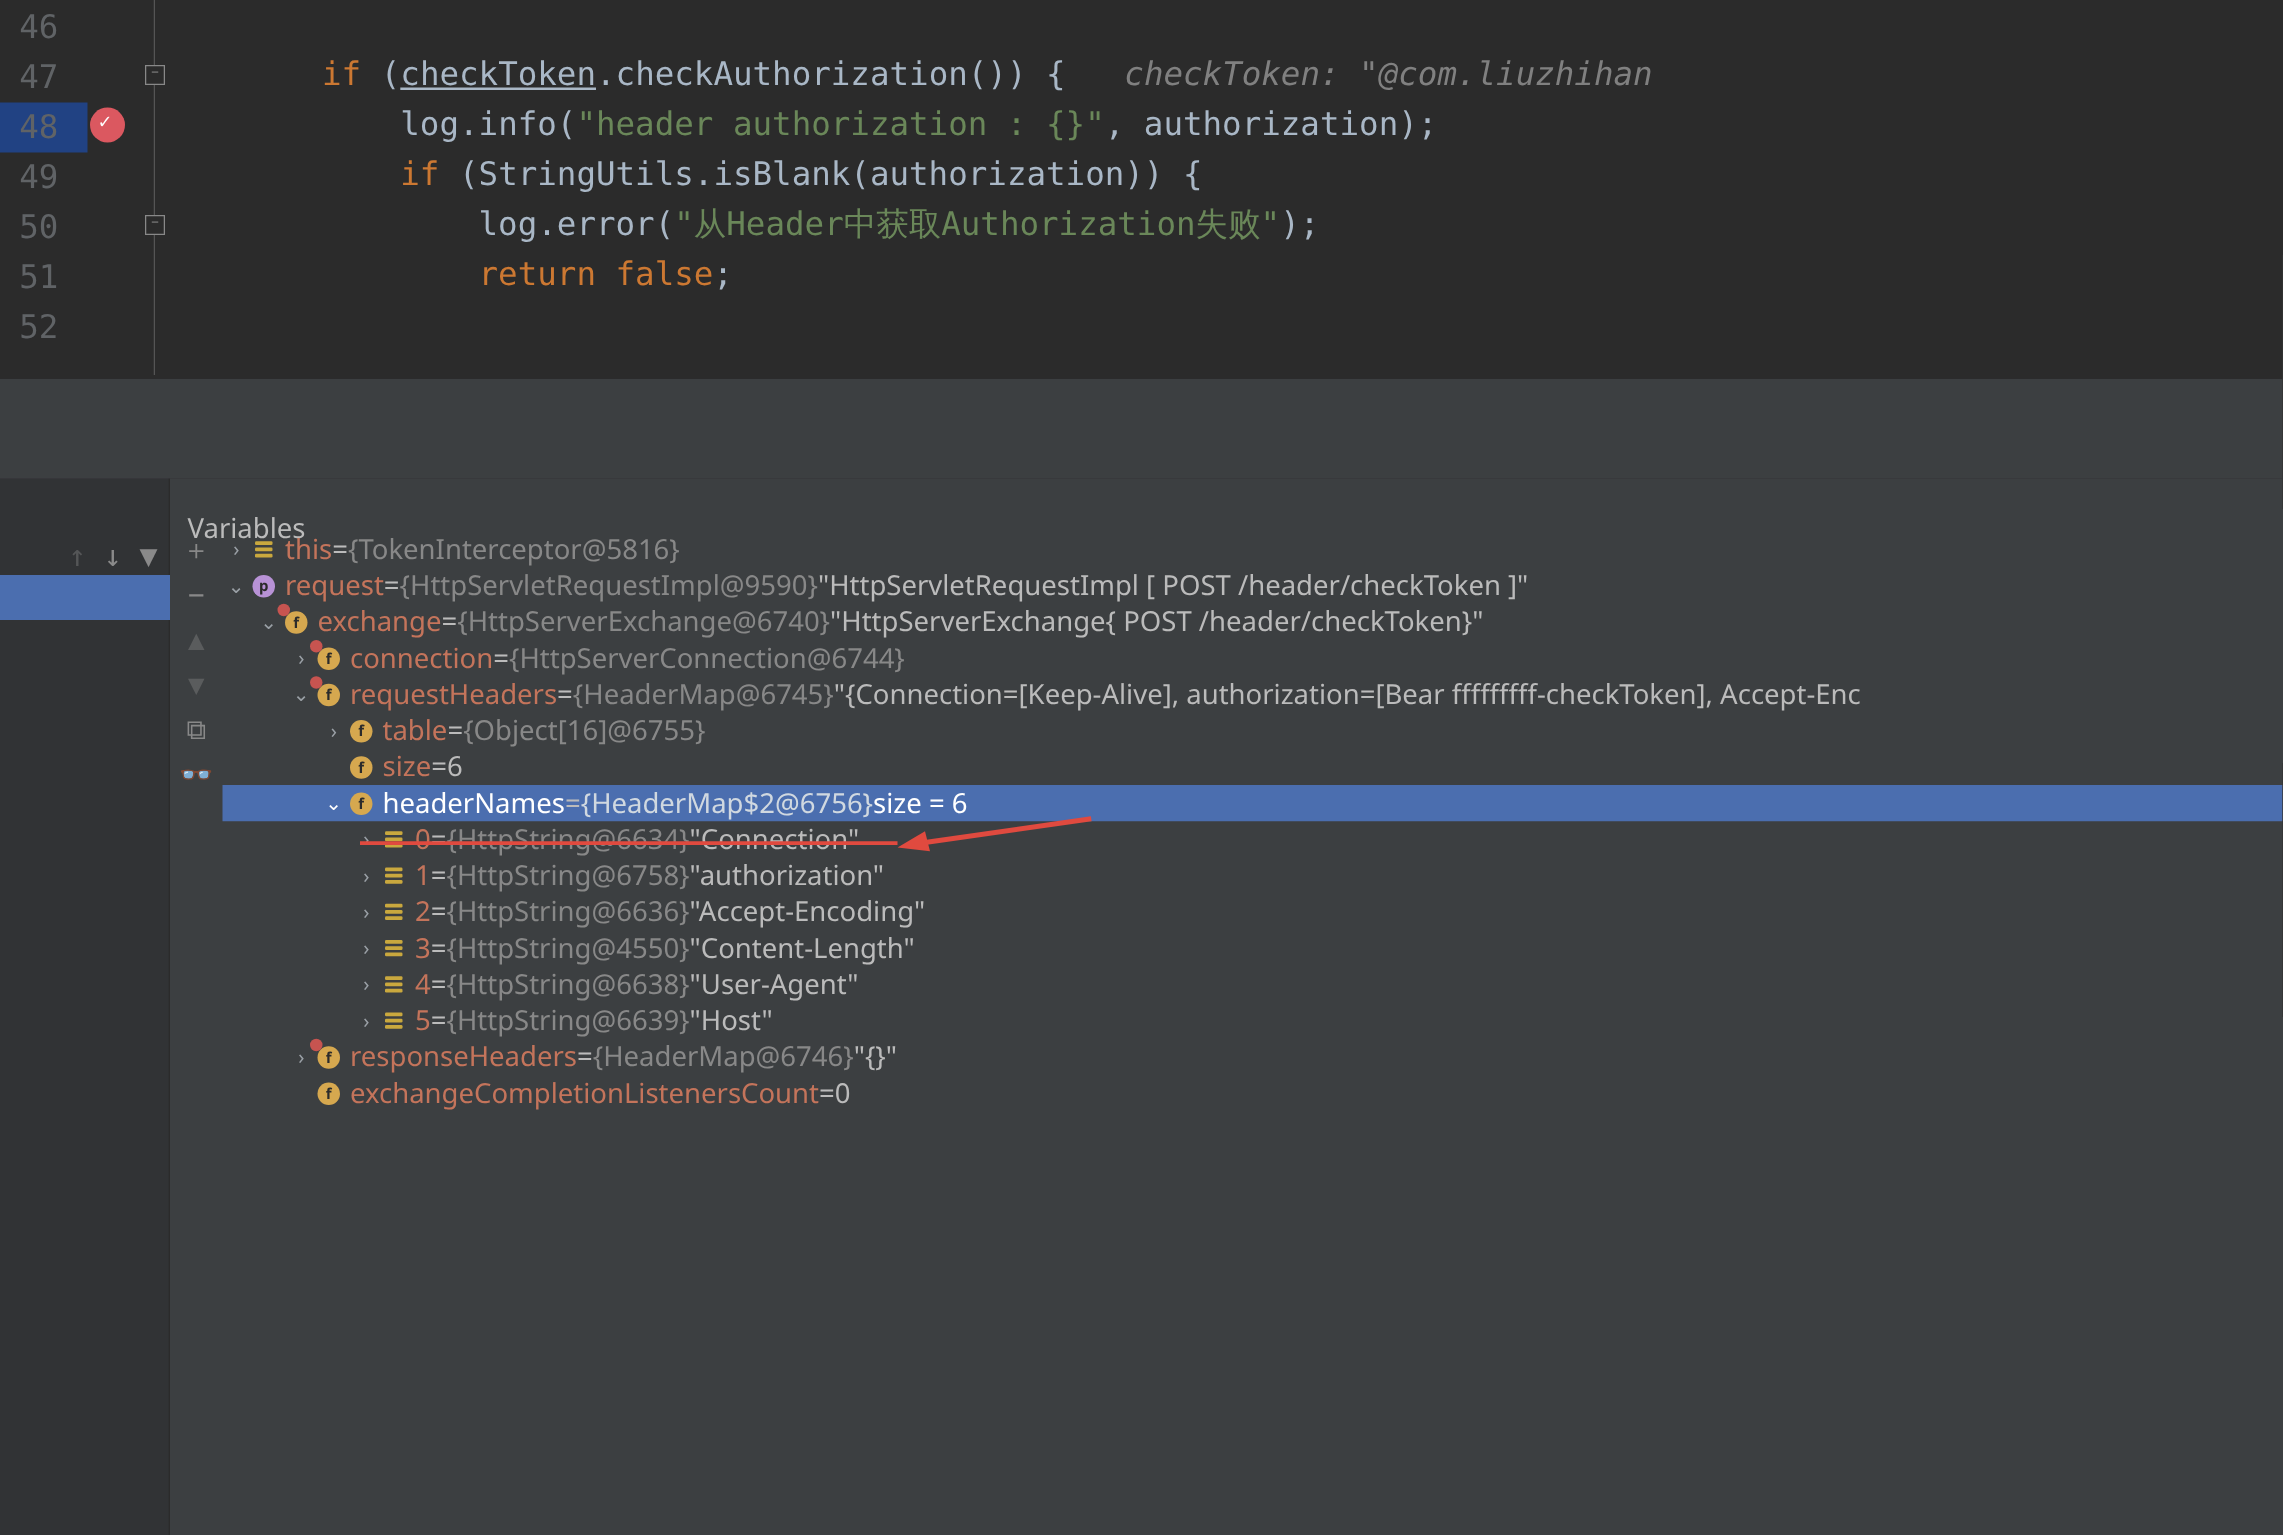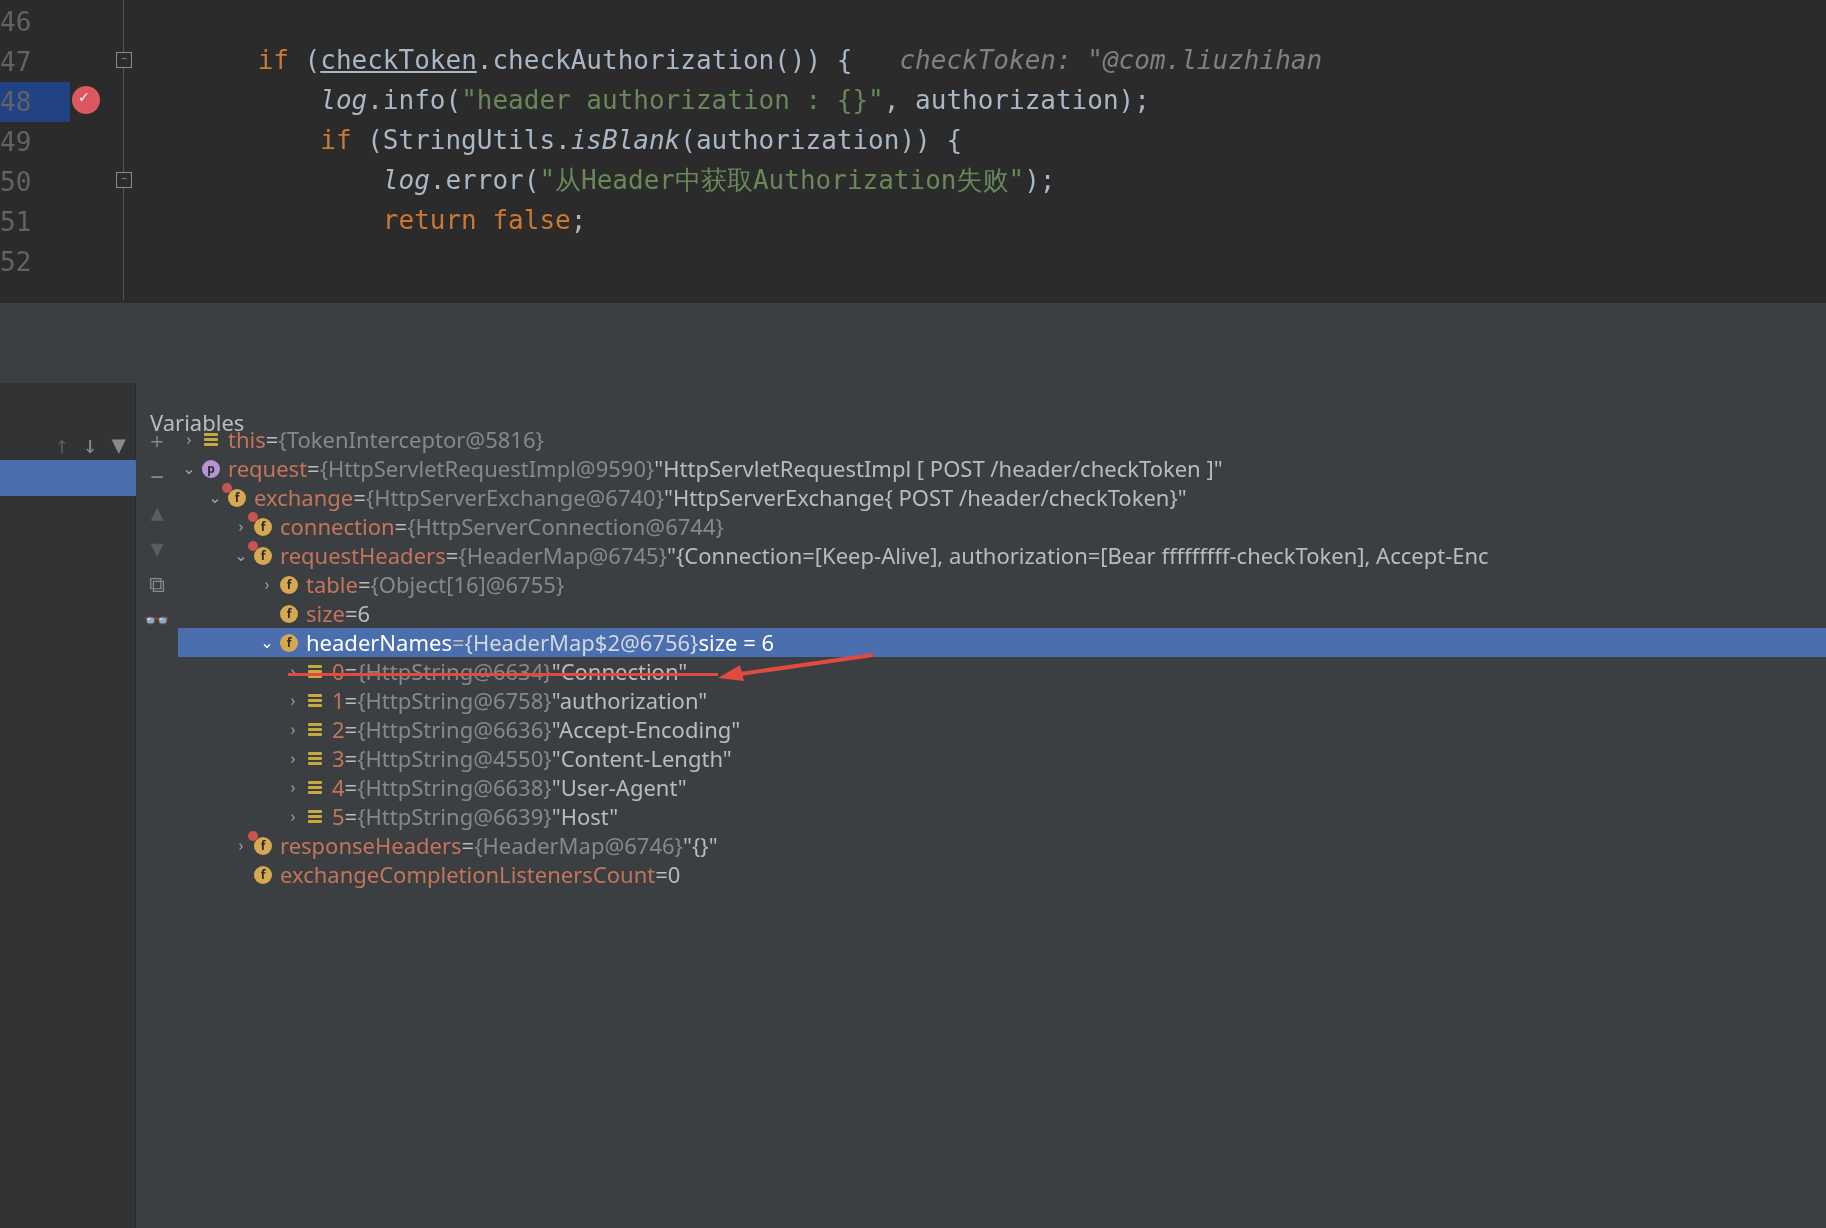--- a/index.html
+++ b/index.html
@@ -18,21 +18,21 @@
 .editor {
   background: #2b2b2b;
   position: relative;
   height: 303px;
 }
 .gutter {
   position: absolute;
   left: 0;
   top: 0;
   width: 70px;
-  text-align: left;
+  text-align: center;
   color: #606366;
   font-size: 26px;
   line-height: 40px;
   padding-top: 2px;
 }
 .gutter div { padding-right: 8px; height: 40px; }
 .breakpoint-col {
   position: absolute;
   left: 70px;
   top: 0;
@@ -84,21 +84,21 @@
   line-height: 40px;
   font-size: 26px;
 }
 .codeline { height: 40px; white-space: pre; padding-left: 60px; position: relative; }
 .active-line { background: #214283; }
 .active-line-gutter { background: #214283; }
 .kw { color: #cc7832; }
 .str { color: #6a8759; }
 .commital { color: #808080; font-style: italic; }
 .hint-box { border: 1px solid #555; border-radius: 4px; padding: 0 6px; font-size: 20px; color: #888; }
-.italic { font-style: italic; }
+.italic { }
 .underline { text-decoration: underline; }
 
 
 .splitter {
   background: #3c3f41;
   height: 80px;
 }
 
 
 .debug {

